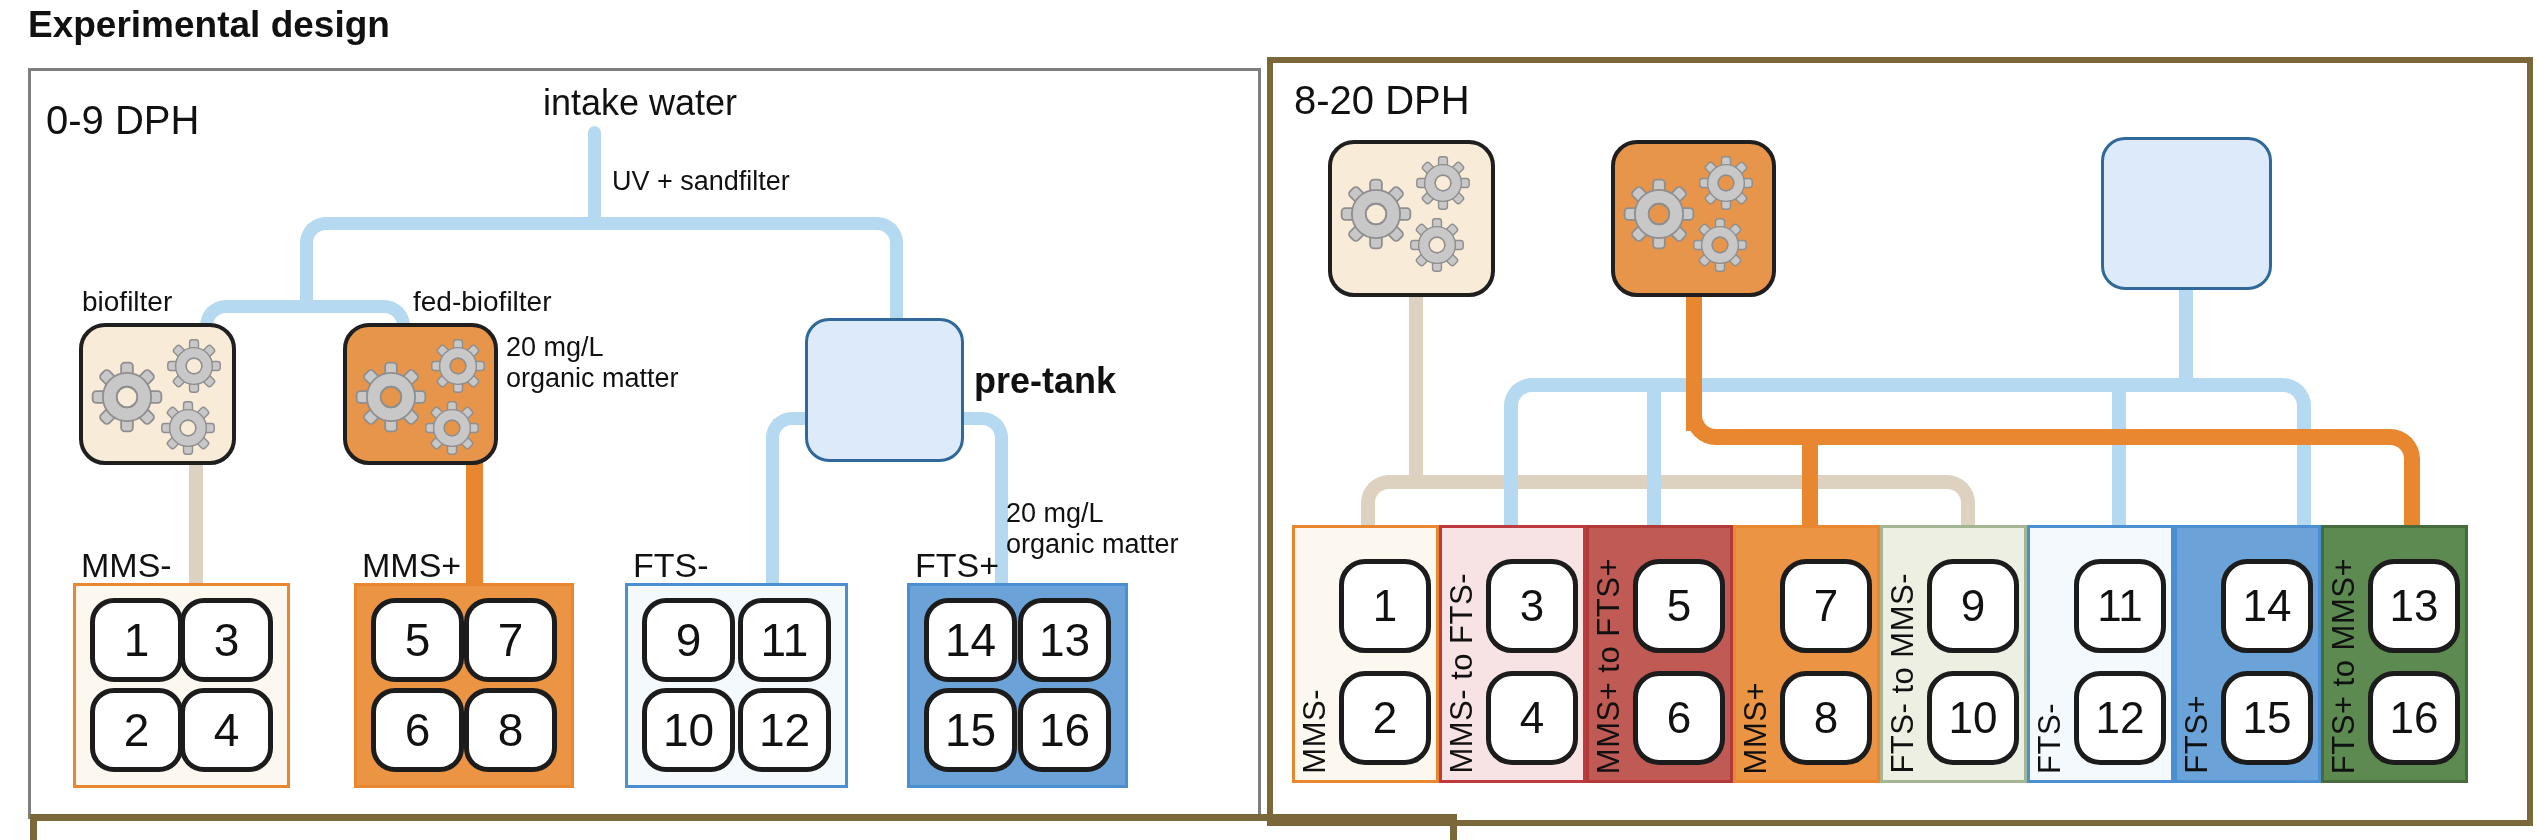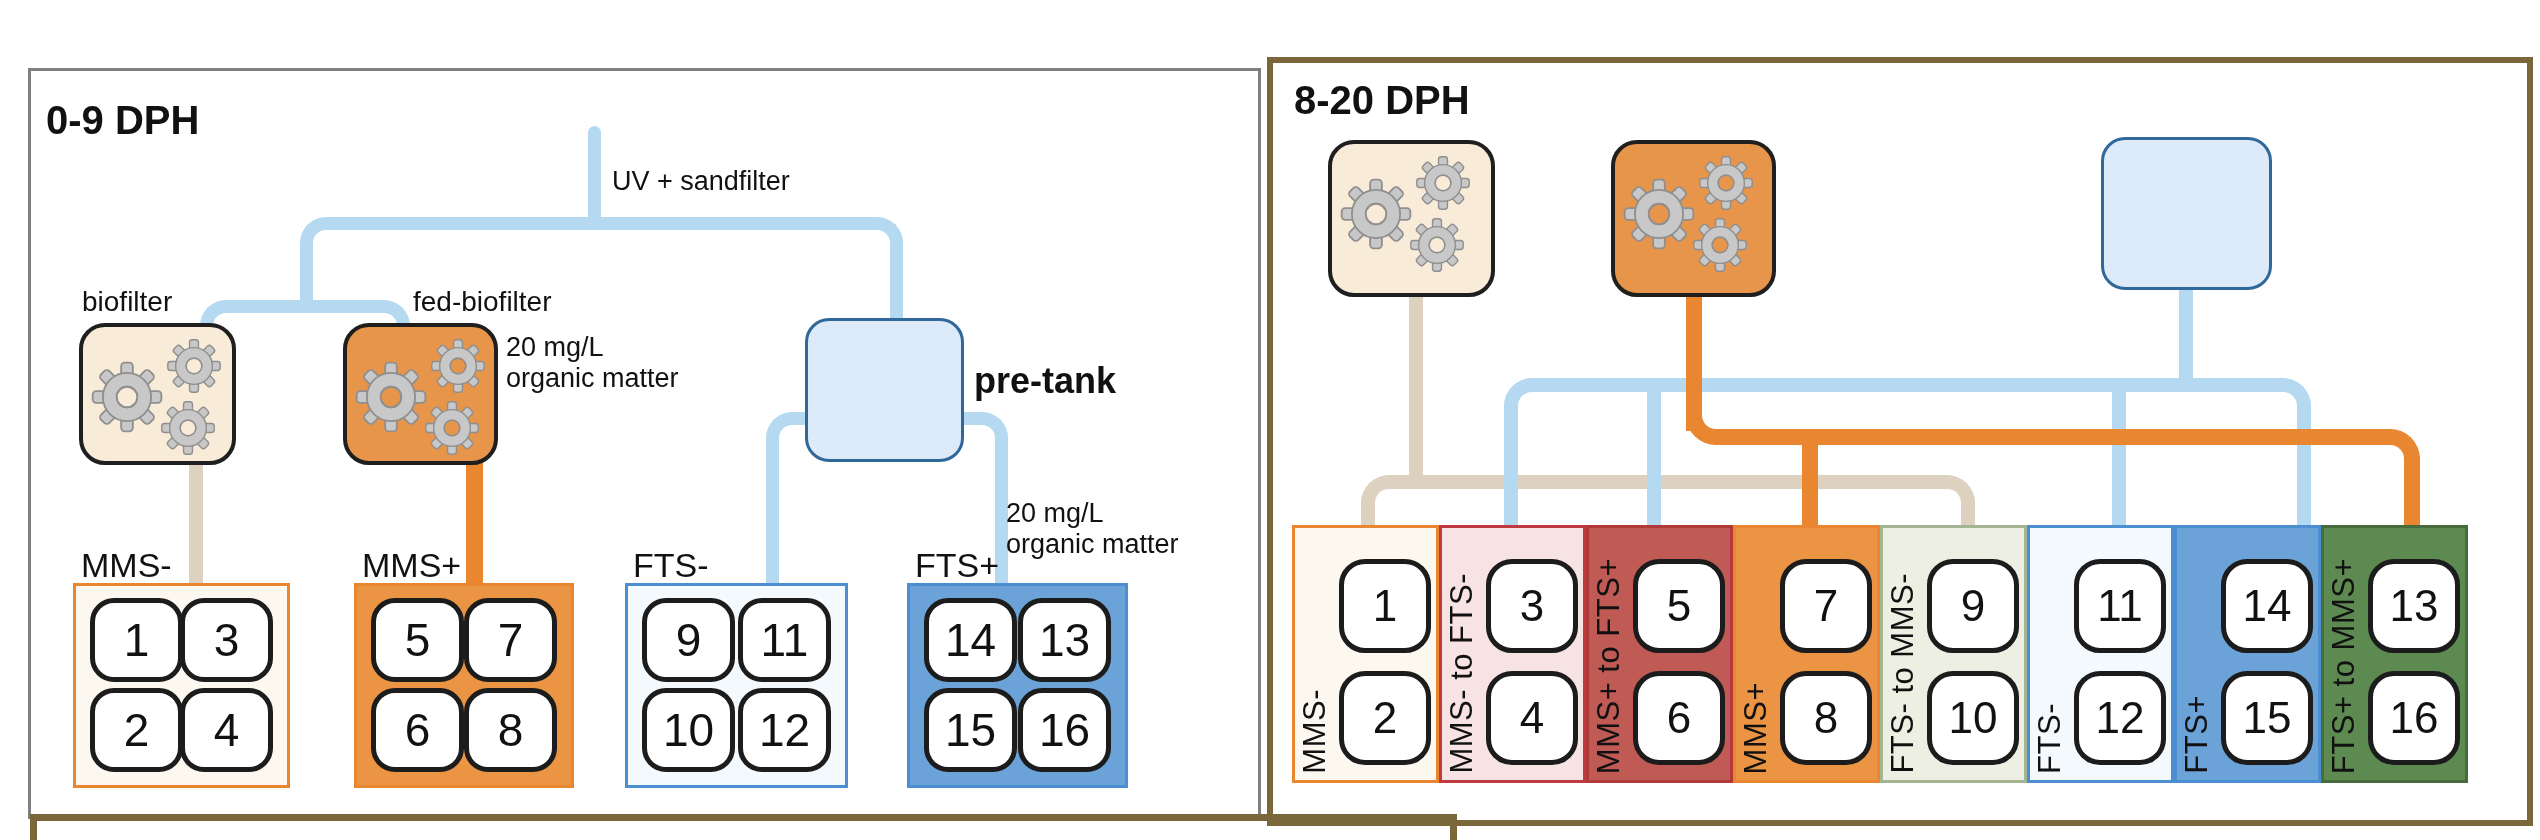--- a/index.html
+++ b/index.html
@@ -38,21 +38,21 @@
   .rgroup-box{position:absolute;box-sizing:border-box;border-width:3px;border-style:solid;}
   .tank{position:absolute;background:#fff;border:5px solid #1c1c1c;border-radius:24px;
         box-sizing:border-box;display:flex;align-items:center;justify-content:center;
         font-size:46px;color:#111;}
   .rtank{font-size:44px;border-radius:26px;}
   .lgroup-label{position:absolute;font-size:34px;}
   .rgroup-label{position:absolute;left:2px;bottom:6px;writing-mode:vertical-rl;
                 transform:rotate(180deg);font-size:31px;letter-spacing:0.5px;}
 
   .title{font-weight:bold;font-size:37px;}
-  .dph{font-size:40px;font-weight:bold;}
+  .dph{font-size:40px;}
   .lab34{font-size:28px;}
   .lab36{font-size:36px;}
   .note{font-size:27px;line-height:31px;white-space:nowrap;}
 </style>
 </head>
 <body>
 
 <svg width="0" height="0" style="position:absolute" aria-hidden="true">
   <defs>
     <g id="gear-sym">
@@ -67,24 +67,26 @@
           <rect x="-8" y="-47" width="16" height="22" rx="5" transform="rotate(315)"></rect>
         </g>
       <circle r="33" class="gear-body-c"></circle>
       <circle r="14" class="gear-hole-c"></circle>
     </g>
   </defs>
 </svg>
 
 <div class="stage" style="--panel-grey: #7f7f7f; --panel-brown: #7b683a; --pipe-blue: #b5d9f1; --pipe-tan: #ddd2c0; --pipe-orange: #e8872f; --pretank-fill: #dceafa; --pretank-border: #2f6899;">
 
+  <div class="txt title" style="left:28px;top:4px;">Experimental design</div>
 
   <div class="panel panel-grey" style="left:28px;top:68px;width:1227px;height:745px;"></div>
   <div class="txt dph" style="left:46px;top:98px;">0-9 DPH</div>
 
+  <div class="txt lab36" style="left:520px;top:82px;width:240px;text-align:center;">intake water</div>
 
   <div class="pipe p-blue" style="left:588px;top:126px;width:13px;height:96px;border-radius:7px 7px 0 0;"></div>
   <div class="txt" style="left:612px;top:166px;font-size:27px;">UV + sandfilter</div>
 
   <div class="cnr cnr-tl c-blue" style="left:300px;top:217px;width:26px;height:26px;"></div>
   <div class="pipe p-blue" style="left:324px;top:217px;width:553px;height:13px;"></div>
   <div class="cnr cnr-tr c-blue" style="left:877px;top:217px;width:26px;height:26px;"></div>
   <div class="pipe p-blue" style="left:890px;top:241px;width:13px;height:77px;"></div>
   <div class="pipe p-blue" style="left:300px;top:241px;width:13px;height:62px;"></div>
   <div class="cnr cnr-tl c-blue" style="left:200px;top:300px;width:26px;height:26px;"></div>

